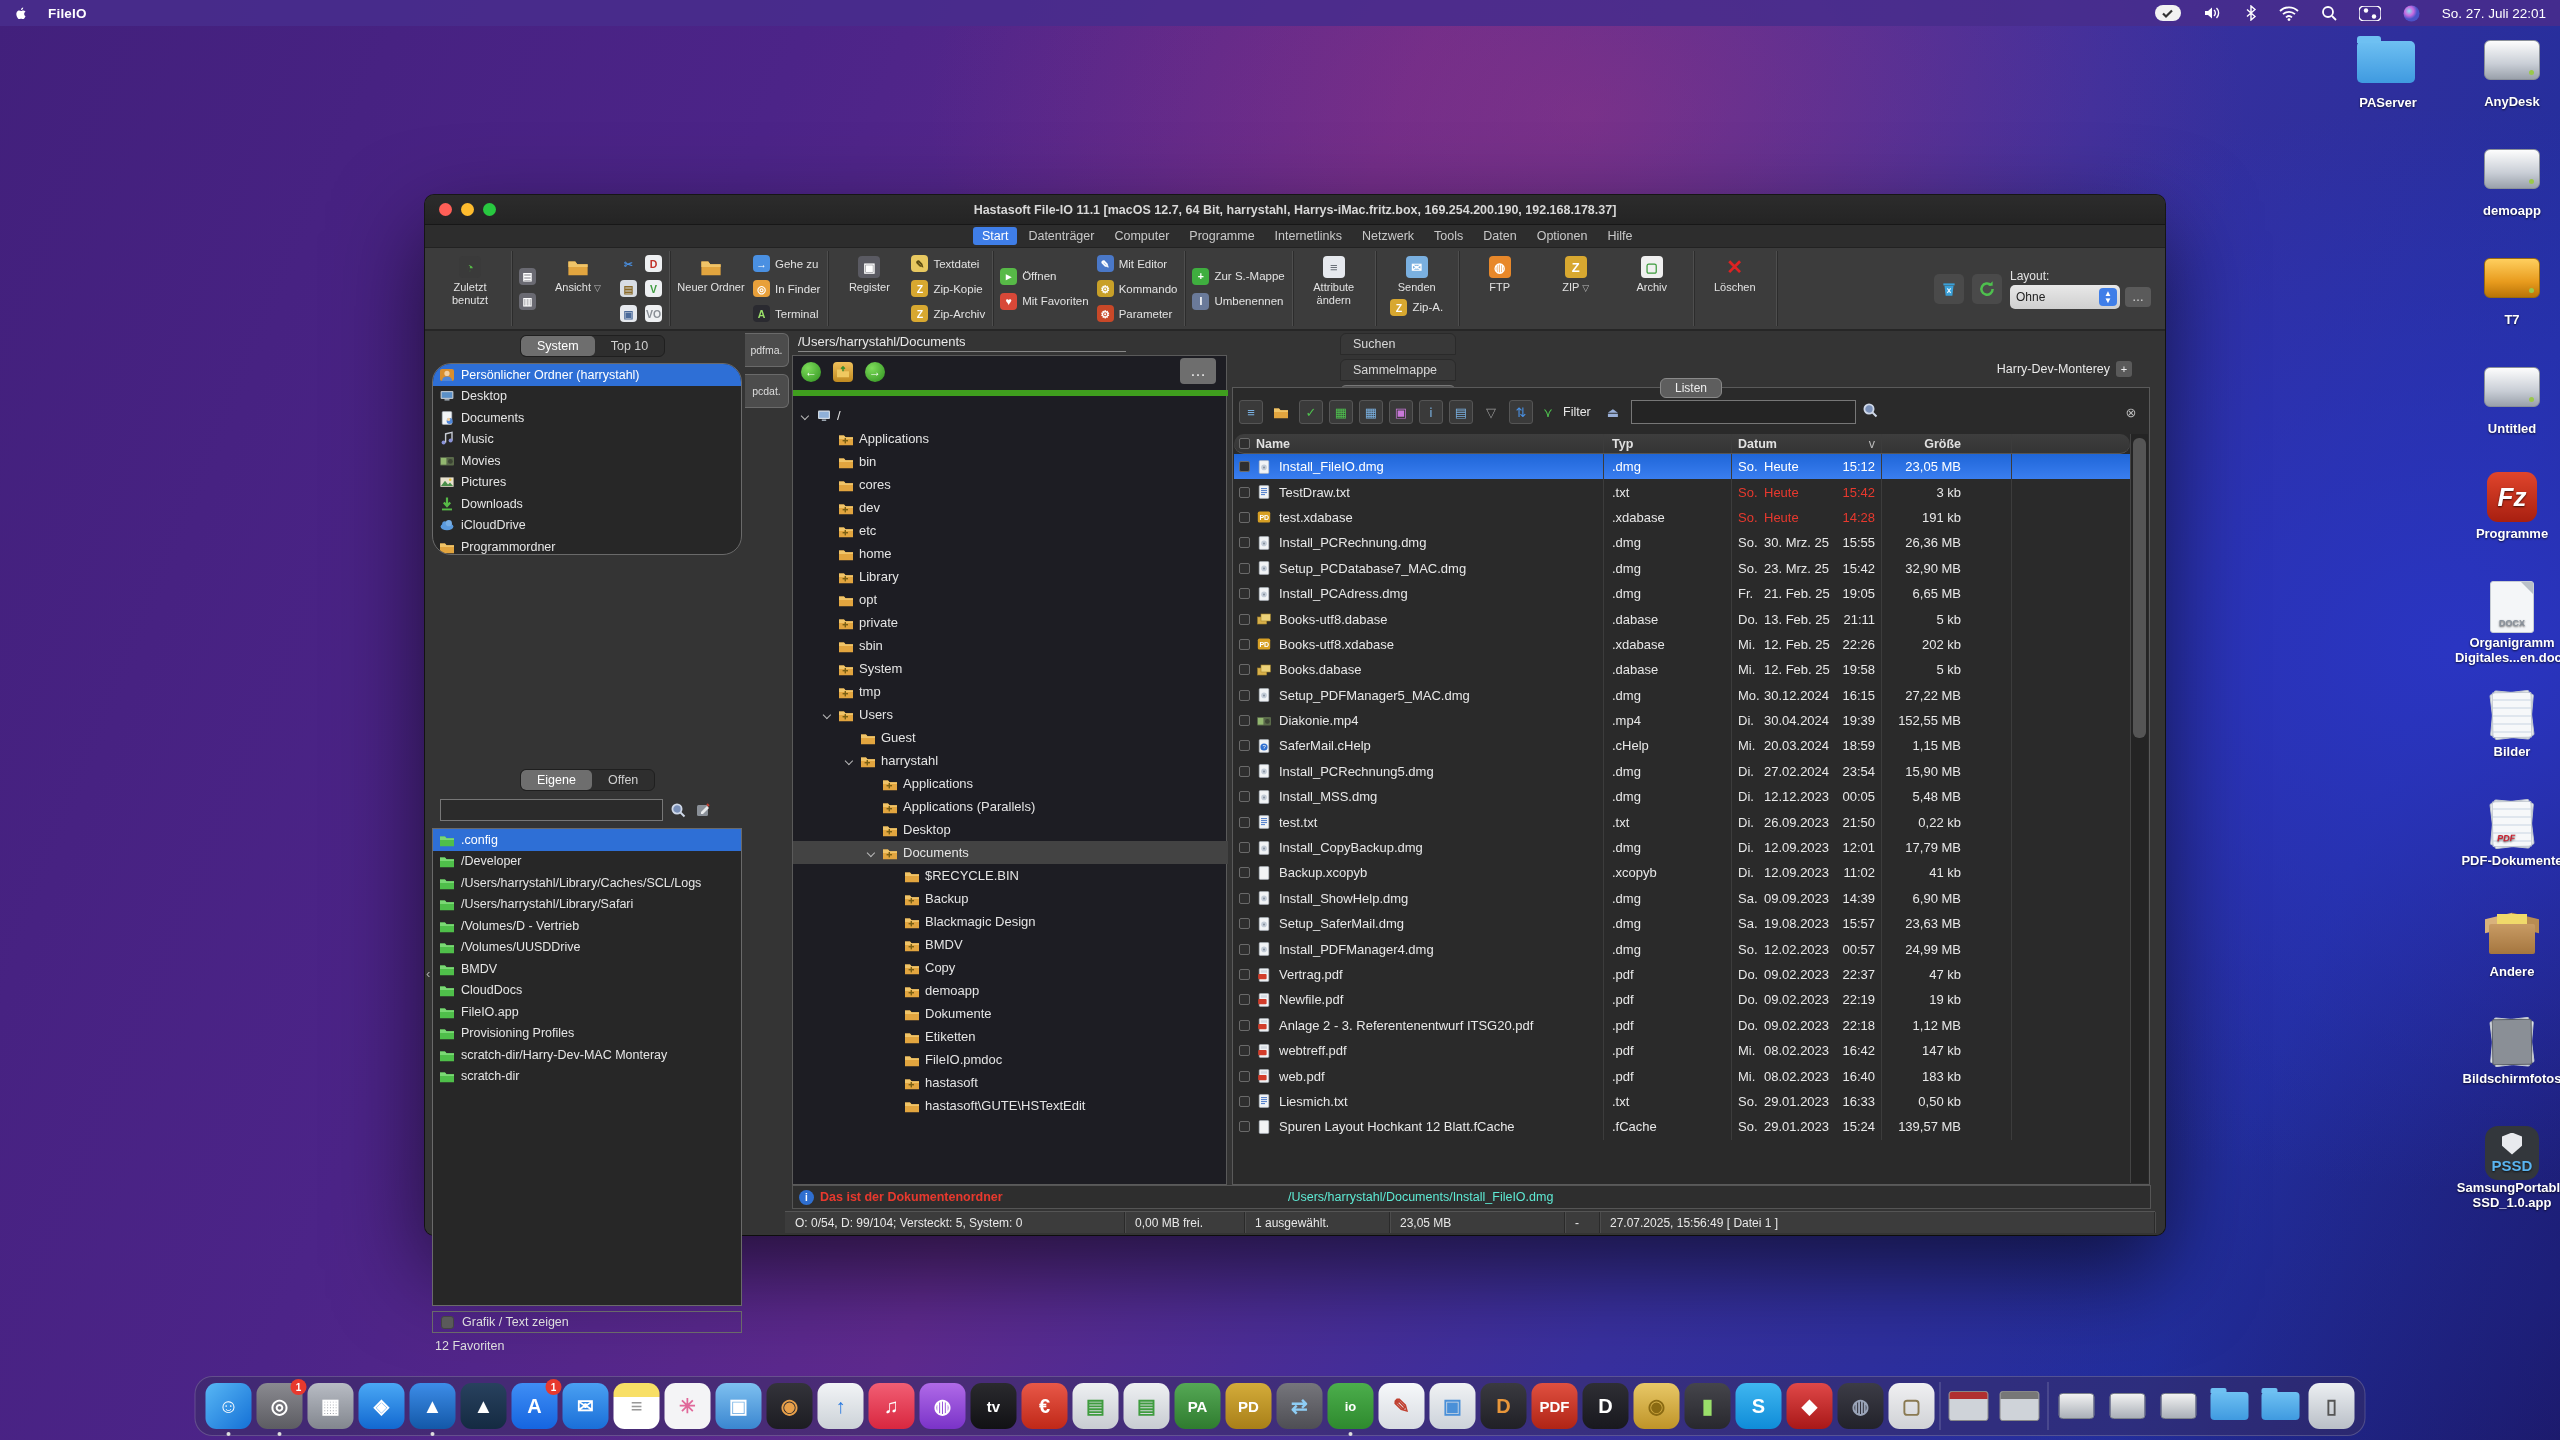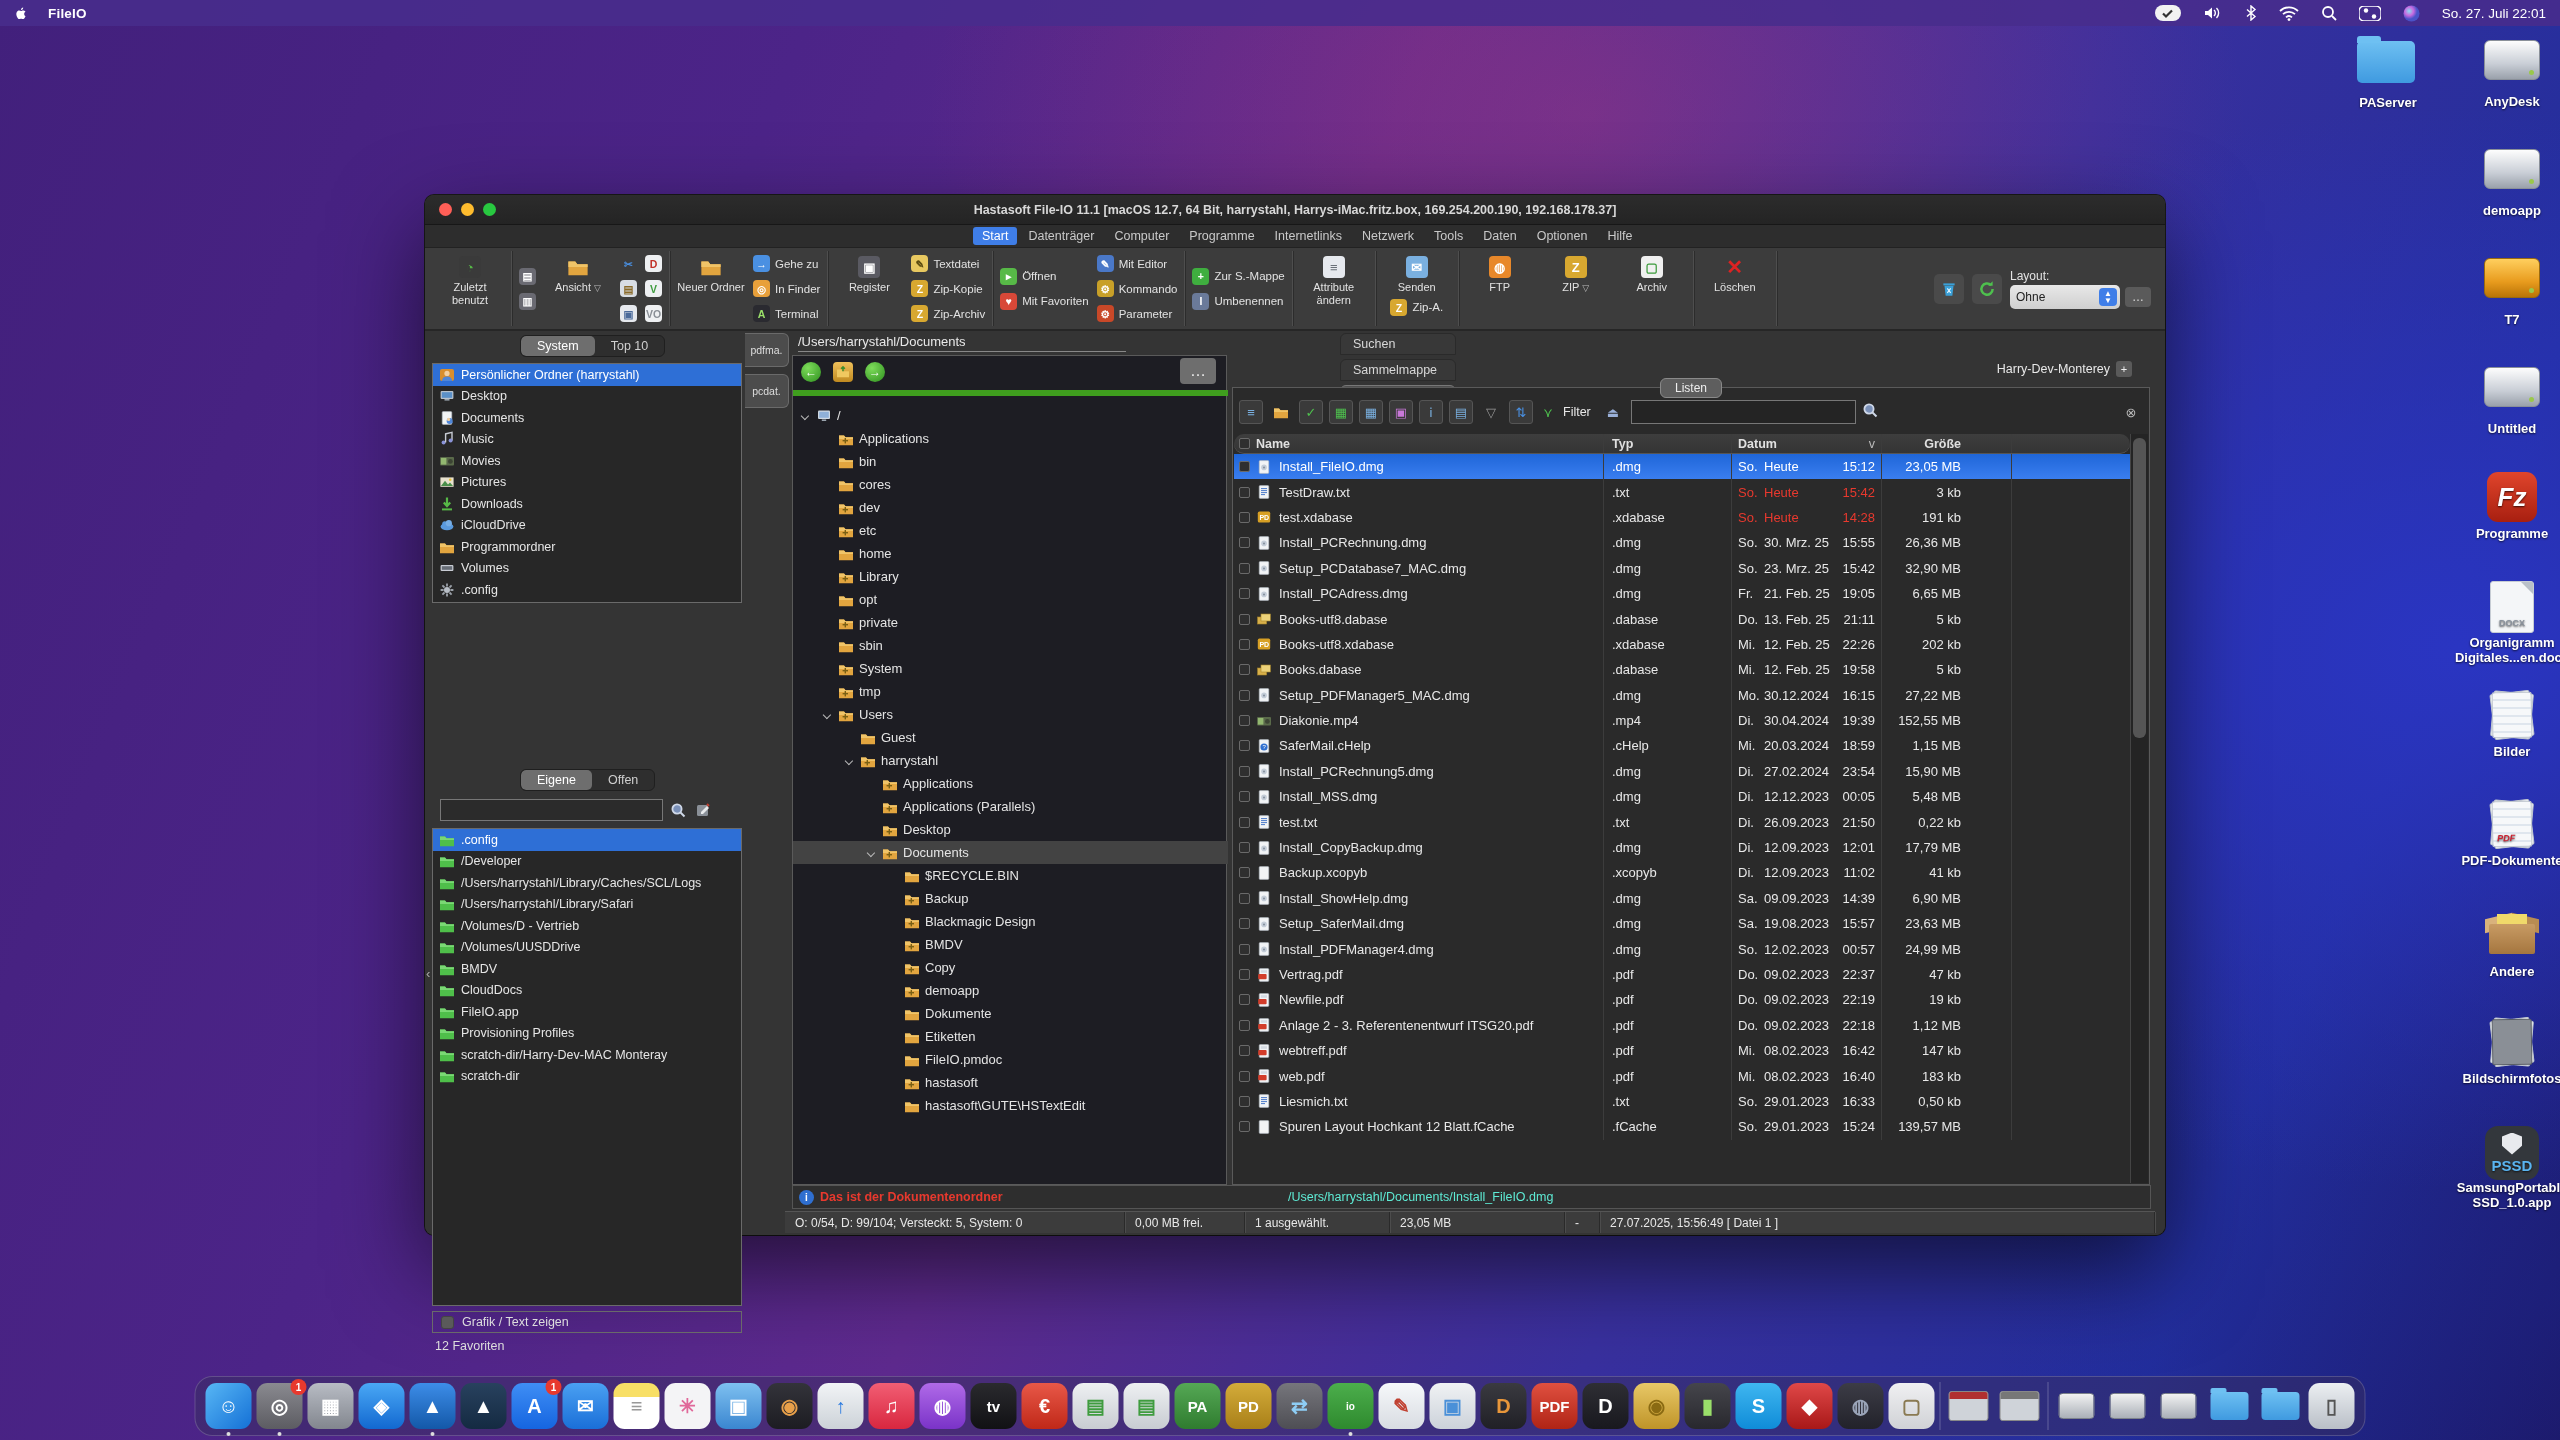--- a/index.html
+++ b/index.html
@@ -549,21 +549,21 @@
       </div>
     </div>
 
     <div class="content">
 
       <div class="sidebar">
         <div class="seg" style="left:95px; top:4px;" id="segTop">
             <span class="sg active">System</span>
             <span class="sg">Top 10</span>
           </div>
-        <div class="listbox" style="left:7px; top:32px; width:310px; height:240px;" id="systemList">
+        <div class="listbox" style="left:7px; top:32px; width:310px; height:192px;border-radius:19px;" id="systemList">
             <div class="lrow sel">
               <span class="mini">
                 <svg viewBox="0 0 16 16" width="16" height="16">
                   <rect x="1" y="2" width="14" height="12" rx="2" fill="#d88e2e"></rect>
                   <circle cx="8" cy="6.4" r="2.6" fill="#f2cfa0"></circle>
                   <path d="M3 14c0-3 2.2-4.4 5-4.4s5 1.4 5 4.4z" fill="#4f86d8"></path>
                 </svg>
               </span>
               <span>Persönlicher Ordner (harrystahl)</span>
             </div>
@@ -1865,21 +1865,21 @@
       <div class="dk" style="background: linear-gradient(rgb(242, 244, 246), rgb(204, 210, 216)); color: rgb(42, 122, 224);">↑</div>
       <div class="dk" style="background: linear-gradient(rgb(242, 94, 116), rgb(216, 39, 63));">♫</div>
       <div class="dk" style="background: linear-gradient(rgb(176, 106, 232), rgb(122, 51, 200));">◍</div>
       <div class="dk" style="background: linear-gradient(rgb(42, 42, 46), rgb(17, 17, 20)); font-size: 15px;">tv</div>
       <div class="dk" style="background: linear-gradient(rgb(232, 88, 72), rgb(192, 40, 24));">€</div>
       <div class="dk" style="background: linear-gradient(rgb(238, 240, 242), rgb(200, 204, 210)); color: rgb(63, 156, 63);">▤</div>
       <div class="dk" style="background: linear-gradient(rgb(238, 240, 242), rgb(200, 204, 210)); color: rgb(63, 156, 63);">▤</div>
       <div class="dk" style="background: linear-gradient(rgb(85, 168, 85), rgb(47, 124, 47)); font-size: 15px;">PA</div>
       <div class="dk" style="background: linear-gradient(rgb(212, 172, 58), rgb(168, 127, 24)); font-size: 15px;">PD</div>
       <div class="dk" style="background: linear-gradient(rgb(118, 118, 124), rgb(78, 78, 84)); color: rgb(142, 205, 245);">⇄</div>
-      <div class="dk" style="background: linear-gradient(rgb(76, 174, 76), rgb(46, 138, 46)); font-size: 10px;">io<span class="rdot"></span></div>
+      <div class="dk" style="background: linear-gradient(rgb(76, 174, 76), rgb(46, 138, 46)); font-size: 13px;">io<span class="rdot"></span></div>
       <div class="dk" style="background: linear-gradient(rgb(246, 248, 250), rgb(216, 220, 226)); color: rgb(192, 64, 48);">✎</div>
       <div class="dk" style="background: linear-gradient(rgb(240, 242, 244), rgb(204, 210, 218)); color: rgb(74, 144, 216);">▣</div>
       <div class="dk" style="background: linear-gradient(rgb(58, 58, 64), rgb(32, 32, 38)); color: rgb(232, 150, 58);">D</div>
       <div class="dk" style="background: linear-gradient(rgb(224, 80, 64), rgb(176, 36, 21)); font-size: 15px;">PDF</div>
       <div class="dk" style="background: linear-gradient(rgb(46, 46, 52), rgb(24, 24, 30));">D</div>
       <div class="dk" style="background: linear-gradient(rgb(232, 200, 103), rgb(191, 148, 40)); color: rgb(138, 106, 18);">◉</div>
       <div class="dk" style="background: linear-gradient(rgb(69, 69, 75), rgb(40, 40, 46)); color: rgb(154, 223, 106);">▮</div>
       <div class="dk" style="background: linear-gradient(rgb(63, 182, 240), rgb(15, 140, 216));">S</div>
       <div class="dk" style="background: linear-gradient(rgb(224, 72, 72), rgb(168, 24, 24));">◆</div>
       <div class="dk" style="background: linear-gradient(rgb(60, 60, 70), rgb(34, 34, 42)); color: rgb(154, 164, 184);">◍</div>

